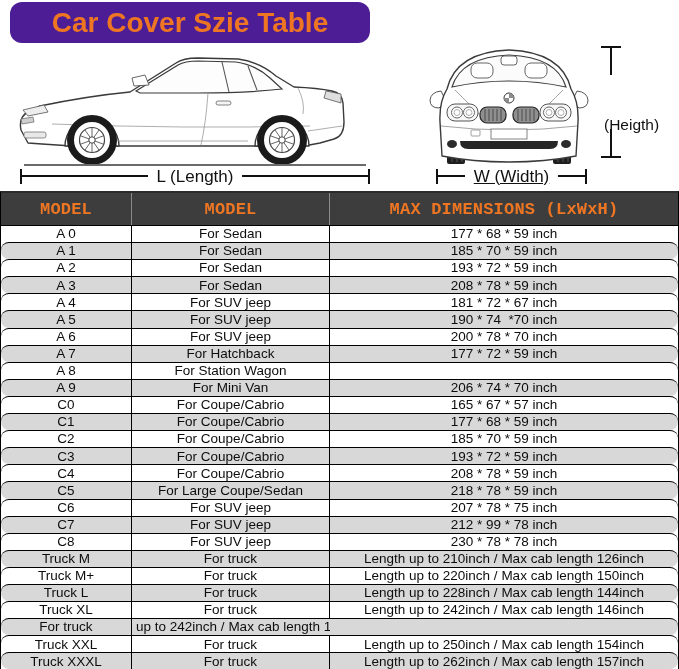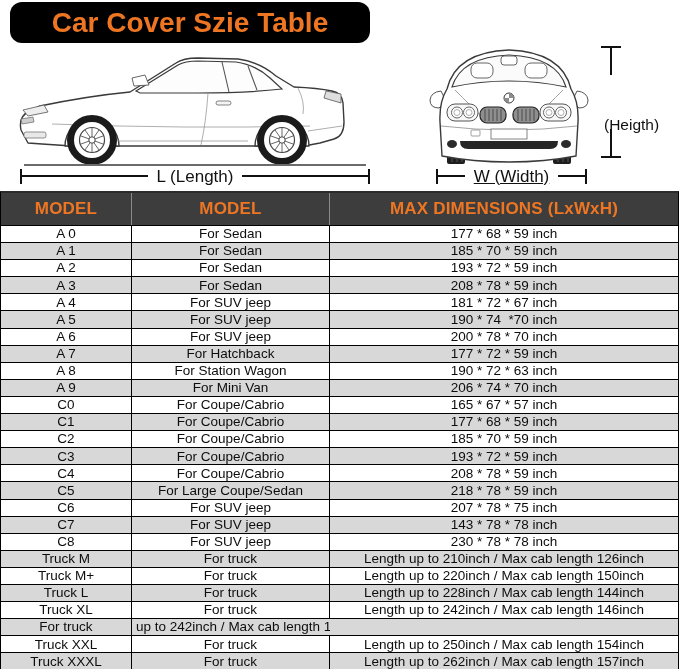--- a/index.html
+++ b/index.html
@@ -1,20 +1,20 @@
 <!DOCTYPE html>
 <html><head>
 <meta charset="utf-8">
 <style>
   html,body{margin:0;padding:0;}
   body{width:679px;height:669px;font-family:"Liberation Sans",sans-serif;background:#fff;}
   .page{position:relative;width:679px;height:669px;background:#fff;overflow:hidden;}
 
   
-  .banner{position:absolute;left:10px;top:2px;width:360px;height:41px;background:#000000;
+  .banner{position:absolute;left:10px;top:2px;width:360px;height:41px;background:#4c1d95;
     border-radius:12px;display:flex;align-items:center;justify-content:center;}
   .banner span{color:#ee7623;font-weight:bold;font-size:28px;letter-spacing:0px;white-space:nowrap;}
 
   
   .car-side{position:absolute;left:8px;top:44px;}
   .car-front{position:absolute;left:427px;top:42px;}
   .ground-line{position:absolute;left:24px;top:164px;width:342px;height:2px;background:#6b6b6b;}
 
   
   .dim{position:absolute;display:flex;align-items:center;color:#111;font-size:17px;height:18px;}
@@ -26,23 +26,23 @@
   .hdim-tick{position:absolute;left:601px;width:20px;height:2px;background:#111;}
   .hdim-line{position:absolute;left:610px;width:2px;background:#111;}
   .hdim-label{position:absolute;left:604px;top:95px;width:74px;font-size:15.5px;color:#111;white-space:nowrap;margin-top:21px;}
 
   
   .size-table{position:absolute;left:0;top:191px;width:679px;box-sizing:border-box;
     border:1px solid #000;border-top:2px solid #2b2b2b;}
   .thead{display:grid;grid-template-columns:131px 198px 1fr;height:32px;background:#3d3d3d;
     border-bottom:1px solid #000;}
   .hcell{display:flex;align-items:center;justify-content:center;color:#ee7623;font-weight:bold;
-    font-size:17px;letter-spacing:0.2px;white-space:nowrap;}
+    font-size:17px;letter-spacing:0.2px;white-space:nowrap;font-family:Liberation Mono, monospace;}
   .thead .hcell:not(:last-child){border-right:1px solid #8a8a8a;}
-  .trow{display:grid;grid-template-columns:131px 198px 1fr;height:16.1px;background:#fff;}
+  .trow{display:grid;grid-template-columns:131px 198px 1fr;height:16.1px;background:#fff;border-radius:8px;}
   .trow + .trow{border-top:1px solid #000;}
   .trow:nth-child(even){background:#d8d8d8;}
   .cell{display:flex;align-items:center;justify-content:center;font-size:13.5px;color:#0d0d0d;
     line-height:1;white-space:pre;overflow:hidden;}
   .cell.c1,.cell.c2{border-right:1px solid #000;}
 </style>
 </head>
 <body>
 
 <div class="page">
@@ -196,21 +196,20 @@
 
   <div class="trow">
     <div class="cell c1">A 7</div>
     <div class="cell c2">For Hatchback</div>
     <div class="cell c3">177 * 72 * 59 inch</div>
   </div>
 
   <div class="trow">
     <div class="cell c1">A 8</div>
     <div class="cell c2">For Station Wagon</div>
-    <div class="cell c3">190 * 72 * 63 inch</div>
   </div>
 
   <div class="trow">
     <div class="cell c1">A 9</div>
     <div class="cell c2">For Mini Van</div>
     <div class="cell c3">206 * 74 * 70 inch</div>
   </div>
 
   <div class="trow">
     <div class="cell c1">C0</div>
@@ -250,21 +249,21 @@
 
   <div class="trow">
     <div class="cell c1">C6</div>
     <div class="cell c2">For SUV jeep</div>
     <div class="cell c3">207 * 78 * 75 inch</div>
   </div>
 
   <div class="trow">
     <div class="cell c1">C7</div>
     <div class="cell c2">For SUV jeep</div>
-    <div class="cell c3">143 * 78 * 78 inch</div>
+    <div class="cell c3">212 * 99 * 78 inch</div>
   </div>
 
   <div class="trow">
     <div class="cell c1">C8</div>
     <div class="cell c2">For SUV jeep</div>
     <div class="cell c3">230 * 78 * 78 inch</div>
   </div>
 
   <div class="trow">
     <div class="cell c1">Truck M</div>

